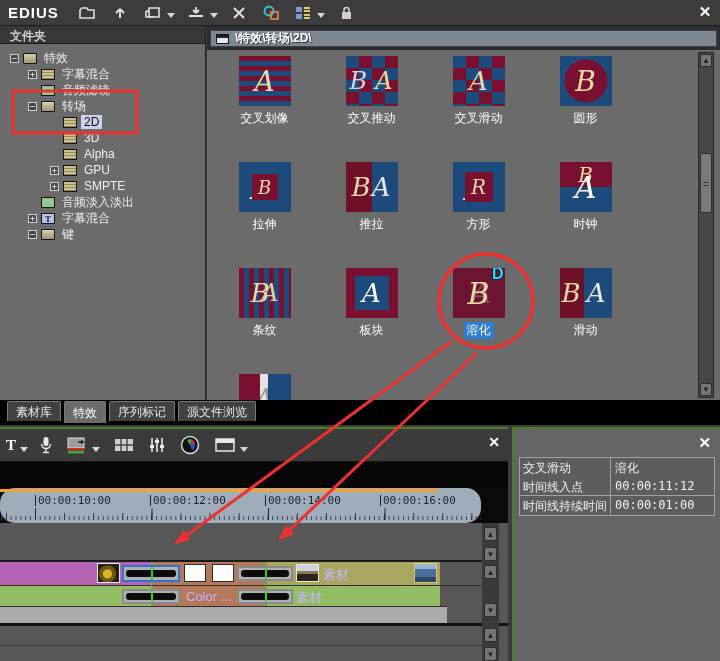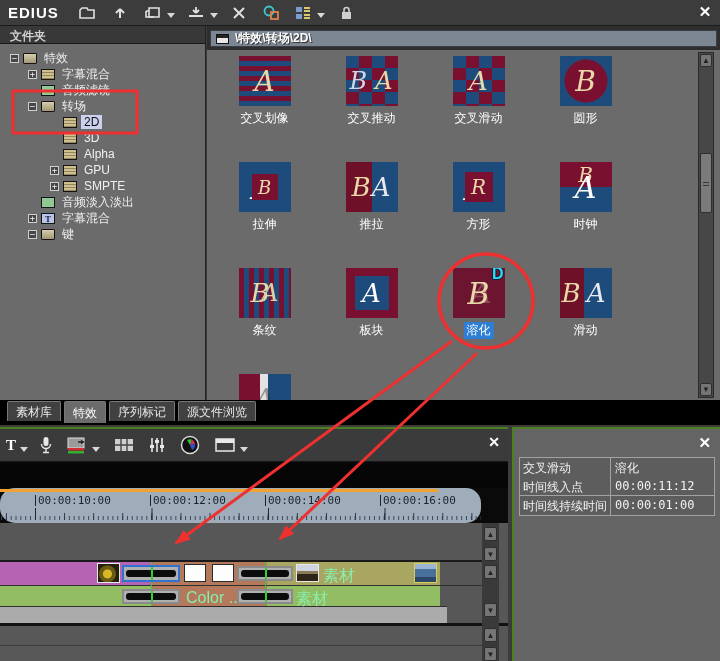--- a/index.html
+++ b/index.html
@@ -140,21 +140,21 @@
   .tl-divider2 { position:absolute; left:0; top:100px; width:100%; height:3px; background:#121212; }
   .sec1 { position:absolute; left:0; top:103px; width:482px; height:18px; background:#585858; }
   .sec2 { position:absolute; left:0; top:122px; width:482px; bottom:0; background:#585858; border-top:1px solid #3c3c3c; }
   .cutline { position:absolute; top:39px; height:44px; width:1px; background:#2fd02f; z-index:1; }
   .tbar { position:absolute; background:#b0b0b0; border:2px solid #8a8a8a; display:flex; align-items:center; z-index:2; }
   .tbar.sel { border:2px solid #2e72d2; }
   .tbar .bar { height:7px; background:#0c0c0c; border-radius:3px; flex:1; margin:0 2px; }
   .tbar::after { content:''; position:absolute; left:50%; top:0; bottom:0; width:2px; background:#2fd02f; }
   .whitebox { position:absolute; top:2px; height:18px; width:22px; background:#fdfdfd; border:1px solid #2a2a2a; z-index:2; }
   .clip-thumb { position:absolute; border:1px solid #e8e8e8; z-index:2; }
-  .clip-label { position:absolute; color:#86efac; font-size:16px; z-index:2; }
+  .clip-label { position:absolute; color:#c4b5fd; font-size:13px; z-index:2; }
   .scrollcol { position:absolute; left:482px; top:0; width:17px; bottom:0; background:#3a3a3a; }
   .scrollcol .sbtn { left:2px; width:13px; height:14px; line-height:13px; }
 
   
   .info-panel { position:absolute; left:512px; top:427px; width:208px; height:234px; background:#646464;
     border-left:2px solid #4c7f22; border-top:2px solid #4c7f22; }
   .info-close { position:absolute; right:9px; top:5px; color:#fff; font-weight:bold; font-size:15px; }
   .info-table { position:absolute; left:5px; top:28px; width:196px; border:1px solid #a2a2a2; }
   .irow { display:grid; grid-template-columns:91px 1fr; height:19px; border-bottom:1px solid #a2a2a2; }
   .irow:last-child { border-bottom:none; }

